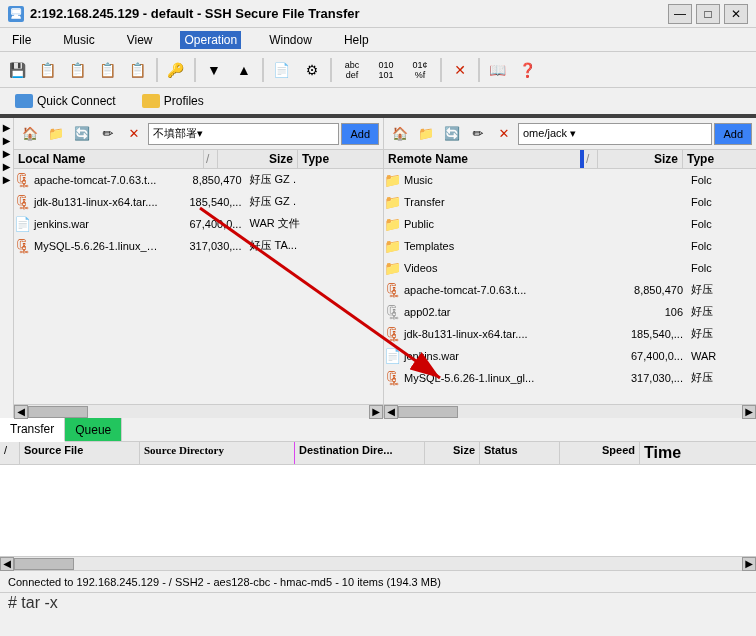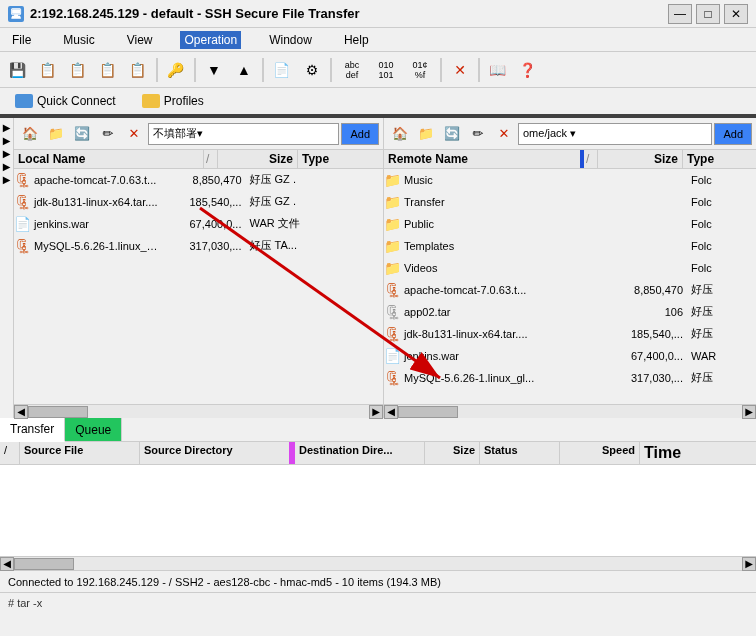--- a/index.html
+++ b/index.html
@@ -105,21 +105,21 @@
     .transfer-tab { padding: 4px 10px; border-right: 1px solid #ccc; cursor: pointer; display: flex; align-items: center; font-size: 12px; background: white; border-bottom: 2px solid white; margin-bottom: -1px; text-align: right; }
     .transfer-tab.inactive { background: #22c55e; border-bottom: none; margin-bottom: 0; }
 
     .transfer-list { flex: 1; background: white; overflow-y: auto; overflow-x: auto; }
     .transfer-header {
       display: flex; background: #e8e8e8; border-bottom: 1px solid #ccc;
       position: sticky; top: 0;
     }
     .th-sort { width: 20px; padding: 2px 4px; border-right: 1px solid #ccc; font-size: 11px; }
     .th-source { width: 120px; padding: 2px 4px; border-right: 1px solid #ccc; font-size: 11px; font-weight: bold; }
-    .th-srcdir { width: 155px; padding: 2px 4px; border-right: 6px solid #d946ef; font-size: 11px; font-weight: bold; }
+    .th-srcdir { width: 155px; padding: 2px 4px; border-right: 1px solid #d946ef; font-size: 11px; font-weight: bold; font-family: Liberation Serif, serif; }
     .th-destdir { width: 130px; padding: 2px 4px; border-right: 1px solid #ccc; font-size: 11px; font-weight: bold; }
     .th-size { width: 55px; padding: 2px 4px; border-right: 1px solid #ccc; font-size: 11px; font-weight: bold; text-align: right; }
     .th-status { width: 80px; padding: 2px 4px; border-right: 1px solid #ccc; font-size: 11px; font-weight: bold; }
     .th-speed { width: 80px; padding: 2px 4px; border-right: 1px solid #ccc; font-size: 11px; font-weight: bold; text-align: right; }
     .th-time { flex: 1; padding: 2px 4px; font-size: 16px; font-weight: bold; }
 
     
     .status-bar {
       background: #f0f0f0; border-top: 1px solid #ccc;
       display: flex; align-items: center; padding: 2px 8px; height: 22px; font-size: 11px;
@@ -148,21 +148,21 @@
 
     .scrollbar-row {
       height: 14px; background: #e8e8e8; display: flex; align-items: center;
       border-top: 1px solid #ccc;
     }
     
     .file-list-inner { overflow: auto; flex: 1; }
     
     .terminal-bar {
       background: #f0f0f0; border-top: 1px solid #ccc;
-      height: 20px; display: flex; align-items: center; padding: 0 8px; font-size: 11px; color: #333;
+      height: 20px; display: flex; align-items: center; padding: 0 8px; font-size: 16px; color: #333;
     }
   </style>
 </head>
 <body>
 
 <div class="main-area">
 
   <div class="title-bar">
     <div class="title-bar-left">
       <div class="title-bar-icon">🖥</div>

